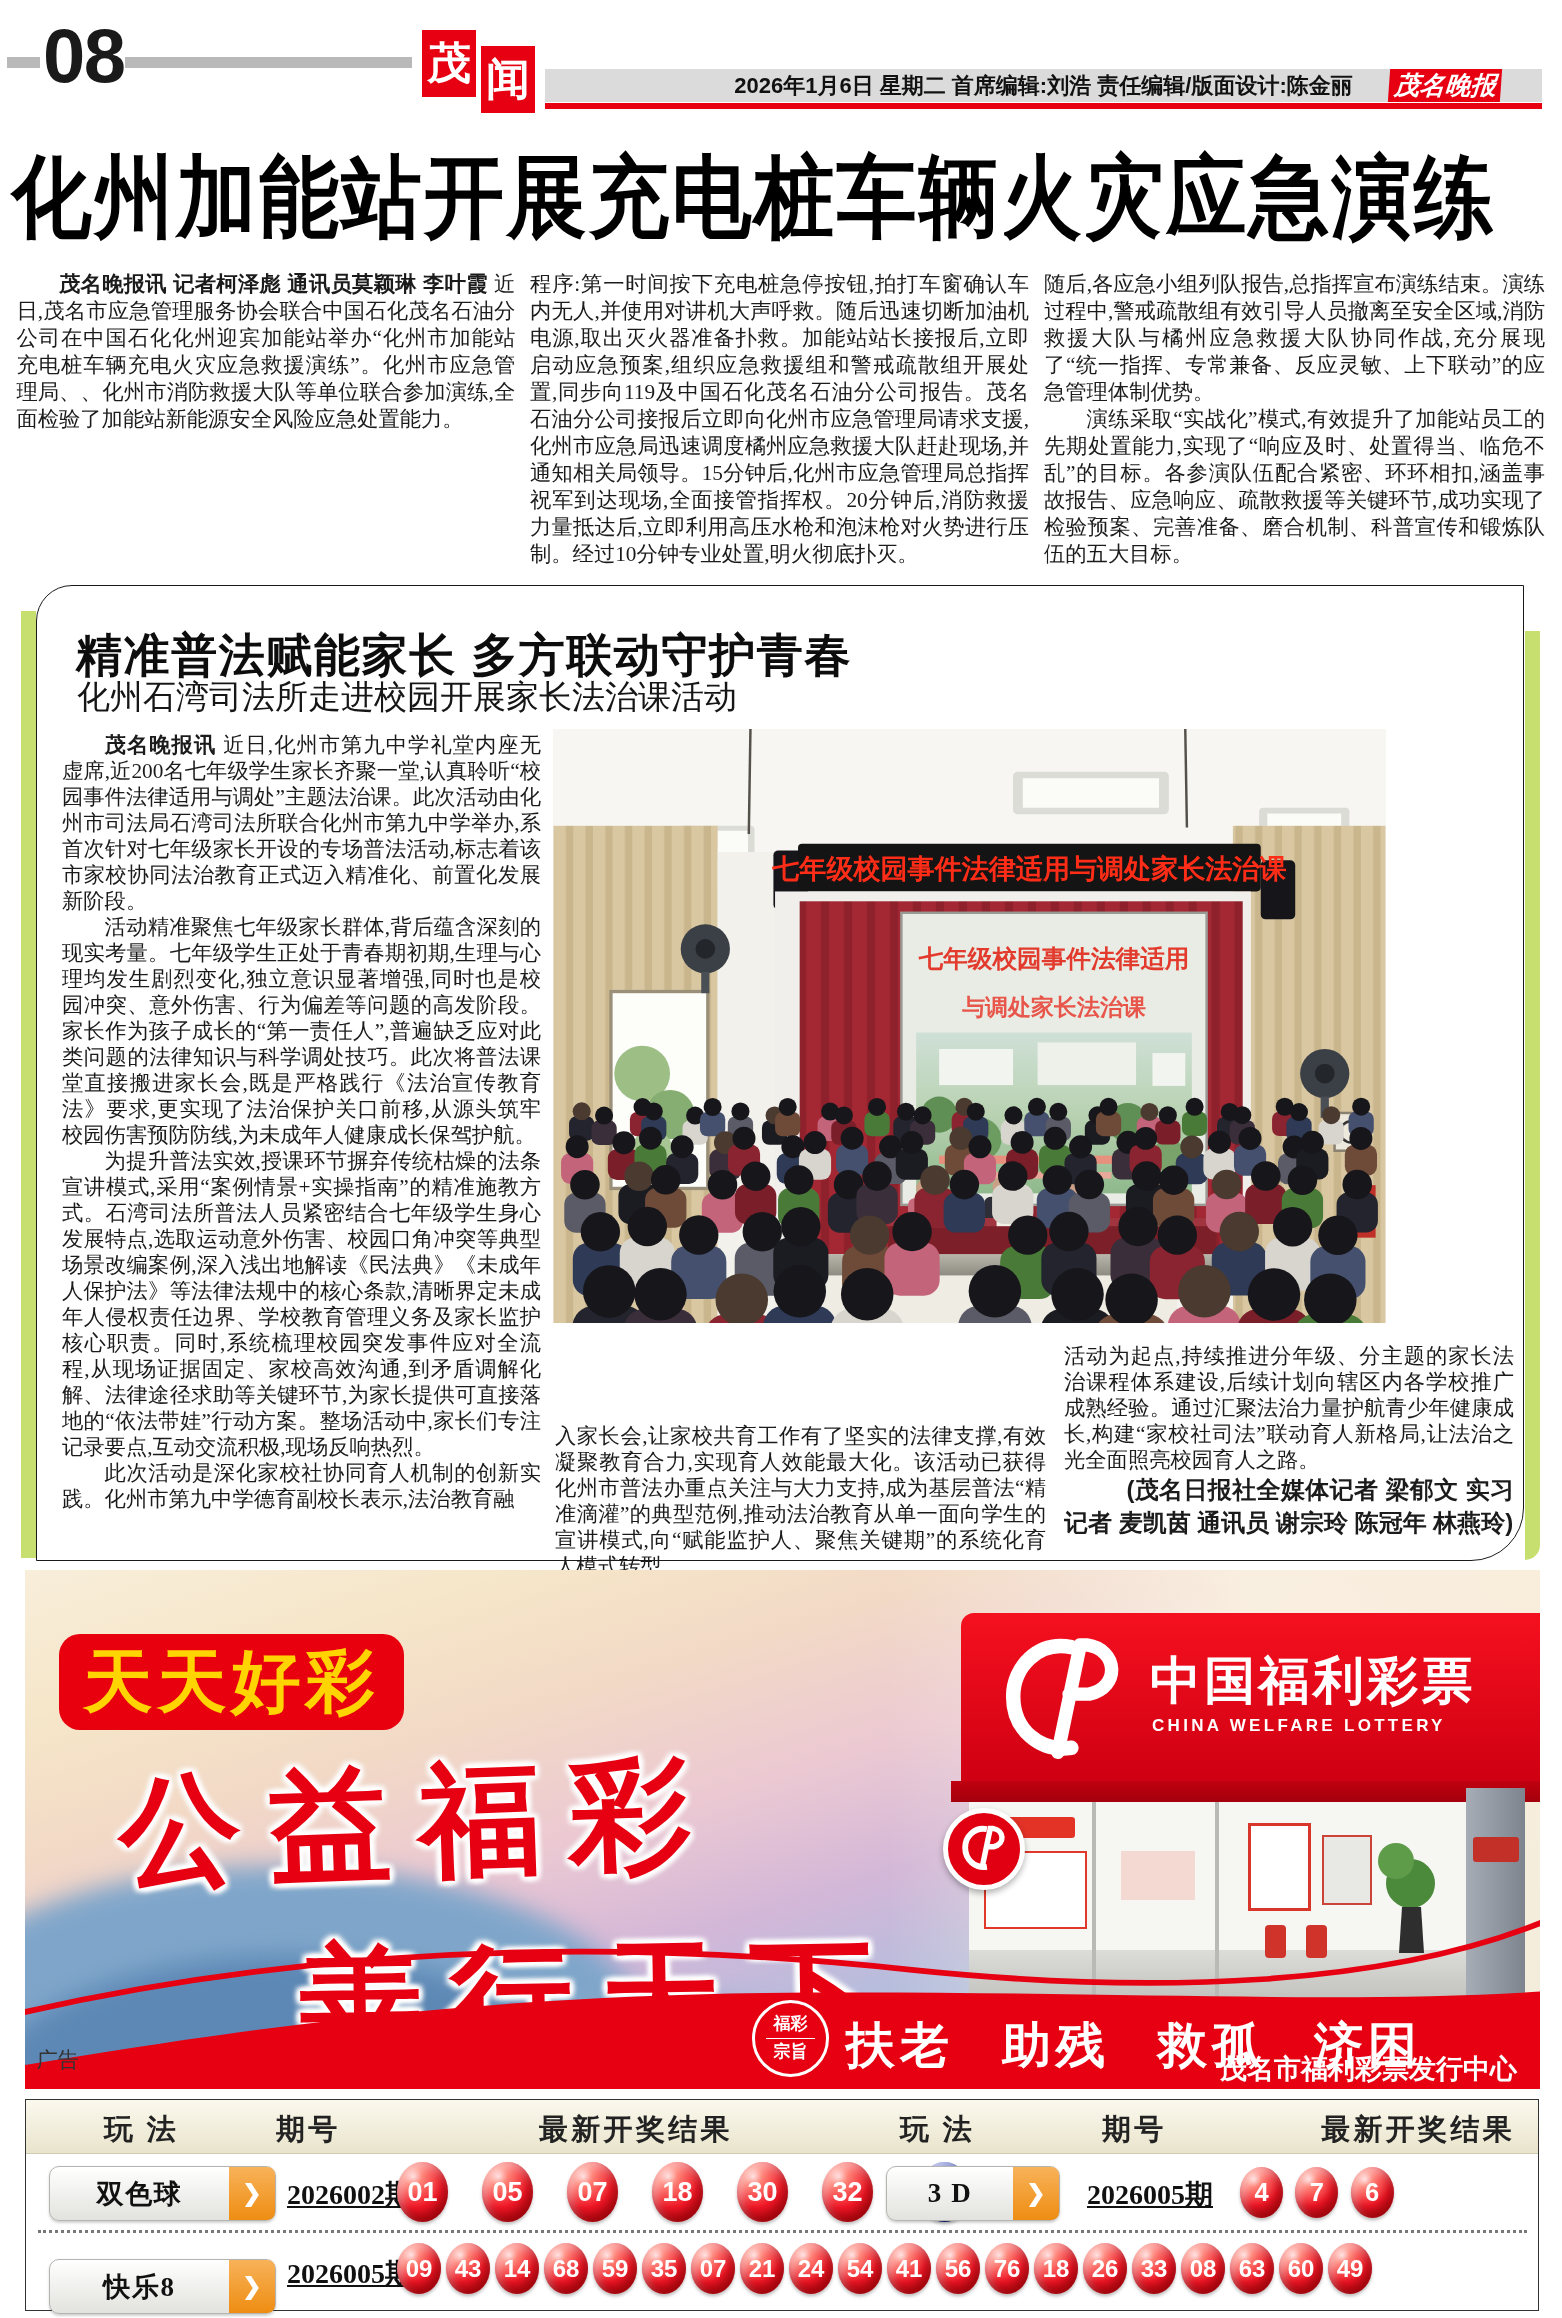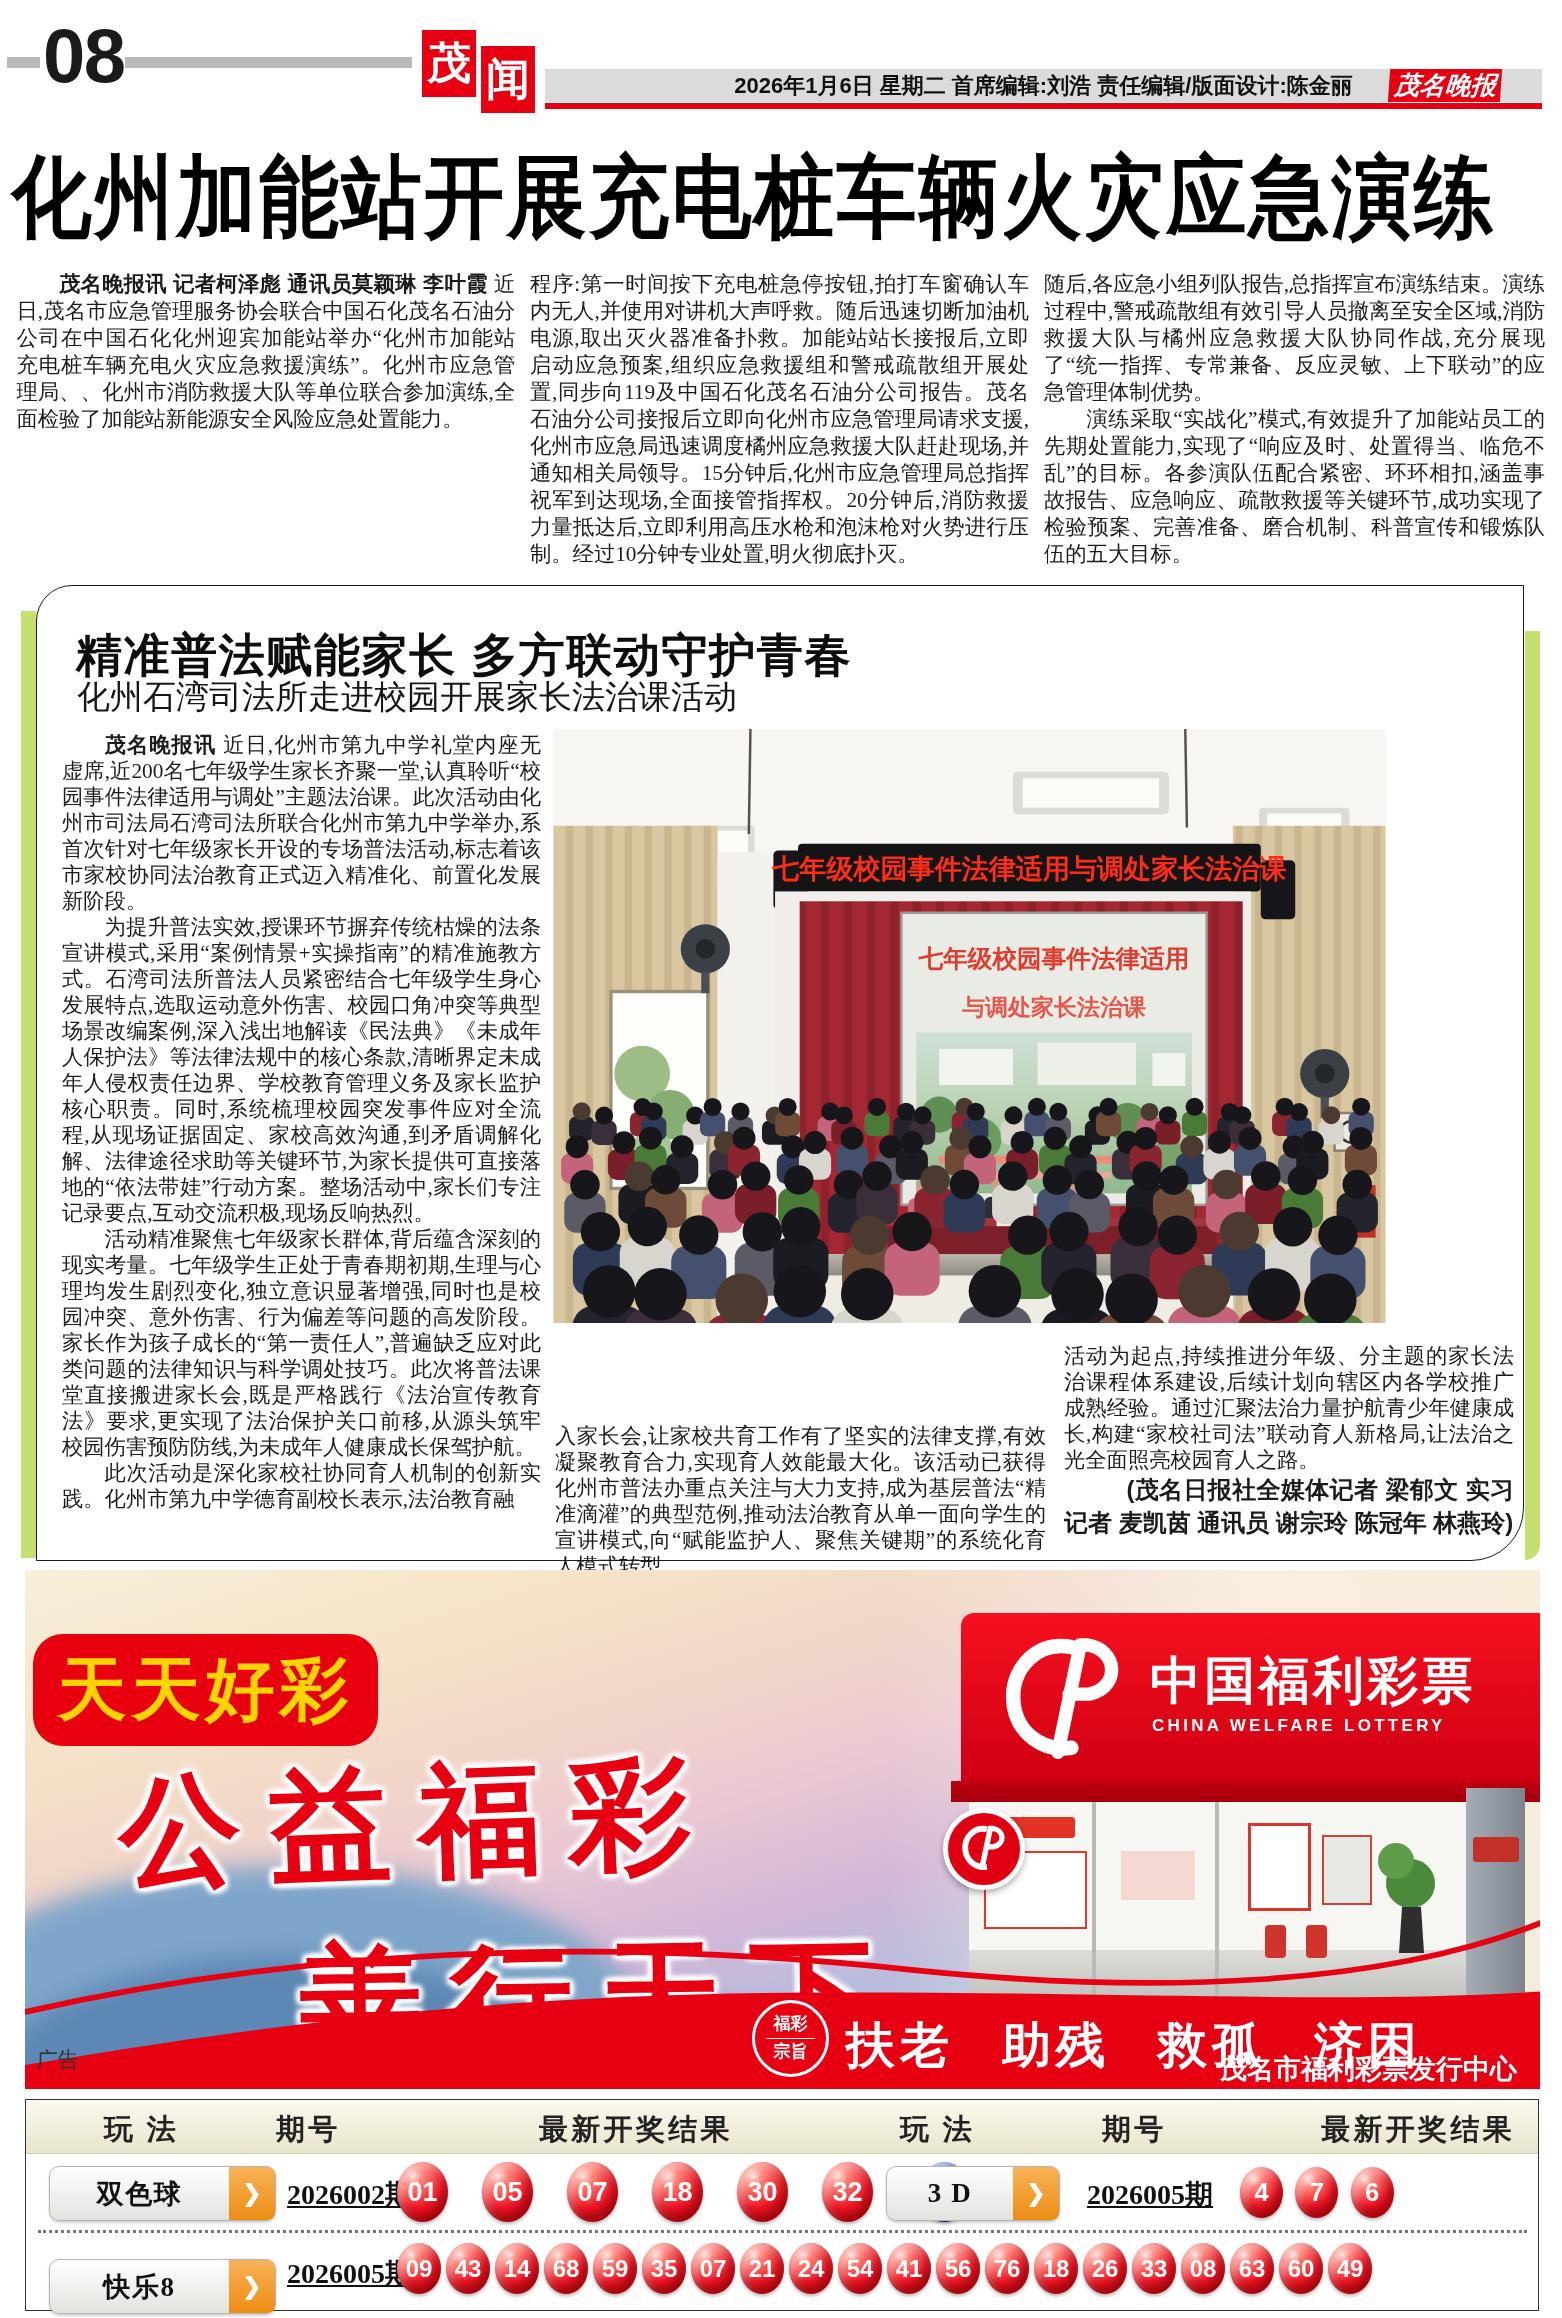--- a/index.html
+++ b/index.html
@@ -104,22 +104,22 @@
 
   <div class="abs greenbar" style="left:21.3px;top:611px;width:15px;height:947px;"></div>
   <div class="abs greenbar" style="left:1525px;top:631px;width:15px;height:929px;border-radius:0 0 18px 0;"></div>
   <div class="abs box2" style="left:36px;top:585px;width:1486px;height:974px;"></div>
 
   <div class="abs headline2" style="left:76px;top:609px;margin-top:16px;">精准普法赋能家长 多方联动守护青春</div>
   <div class="abs subtitle2" style="left:77px;top:675px;">化州石湾司法所走进校园开展家长法治课活动</div>
 
   <div class="abs col2" style="left:62px;top:732px;width:479px;height:821px;">
     <p class="ind"><b class="lead-b">茂名晚报讯 </b><span>近日,化州市第九中学礼堂内座无虚席,近200名七年级学生家长齐聚一堂,认真聆听“校园事件法律适用与调处”主题法治课。此次活动由化州市司法局石湾司法所联合化州市第九中学举办,系首次针对七年级家长开设的专场普法活动,标志着该市家校协同法治教育正式迈入精准化、前置化发展新阶段。</span></p>
+    <p class="ind">活动精准聚焦七年级家长群体,背后蕴含深刻的现实考量。七年级学生正处于青春期初期,生理与心理均发生剧烈变化,独立意识显著增强,同时也是校园冲突、意外伤害、行为偏差等问题的高发阶段。家长作为孩子成长的“第一责任人”,普遍缺乏应对此类问题的法律知识与科学调处技巧。此次将普法课堂直接搬进家长会,既是严格践行《法治宣传教育法》要求,更实现了法治保护关口前移,从源头筑牢校园伤害预防防线,为未成年人健康成长保驾护航。</p>
     <p class="ind">为提升普法实效,授课环节摒弃传统枯燥的法条宣讲模式,采用“案例情景+实操指南”的精准施教方式。石湾司法所普法人员紧密结合七年级学生身心发展特点,选取运动意外伤害、校园口角冲突等典型场景改编案例,深入浅出地解读《民法典》《未成年人保护法》等法律法规中的核心条款,清晰界定未成年人侵权责任边界、学校教育管理义务及家长监护核心职责。同时,系统梳理校园突发事件应对全流程,从现场证据固定、家校高效沟通,到矛盾调解化解、法律途径求助等关键环节,为家长提供可直接落地的“依法带娃”行动方案。整场活动中,家长们专注记录要点,互动交流积极,现场反响热烈。</p>
-    <p class="ind">活动精准聚焦七年级家长群体,背后蕴含深刻的现实考量。七年级学生正处于青春期初期,生理与心理均发生剧烈变化,独立意识显著增强,同时也是校园冲突、意外伤害、行为偏差等问题的高发阶段。家长作为孩子成长的“第一责任人”,普遍缺乏应对此类问题的法律知识与科学调处技巧。此次将普法课堂直接搬进家长会,既是严格践行《法治宣传教育法》要求,更实现了法治保护关口前移,从源头筑牢校园伤害预防防线,为未成年人健康成长保驾护航。</p>
     <p class="ind">此次活动是深化家校社协同育人机制的创新实践。化州市第九中学德育副校长表示,法治教育融</p>
   </div>
 
   <svg class="abs" style="left:553px;top:729px;" width="833" height="594" viewBox="0 0 1014 724">
     <defs>
       <pattern id="curt" width="24" height="10" patternUnits="userSpaceOnUse">
         <rect width="24" height="10" fill="#d9c7a2"></rect>
           <rect x="15" width="9" height="10" fill="#c9b68d"></rect>
       </pattern>
       <pattern id="redcurt" width="28" height="10" patternUnits="userSpaceOnUse">
@@ -425,21 +425,21 @@
     <p class="byline">(茂名日报社全媒体记者 梁郁文 实习记者 麦凯茵 通讯员 谢宗玲 陈冠年 林燕玲)</p>
   </div>
 
   <div class="abs ad" style="left:25px;top:1570px;width:1515px;height:519px;">
 
     <div class="abs mount" style="left:-115px;top:296px;width:739px;height:345px;background:#7fa6ca;"></div>
     <div class="abs mount" style="left:-49px;top:386px;width:624px;height:296px;background:#5d88b5;"></div>
     <div class="abs mount" style="left:345px;top:427px;width:575px;height:246px;background:#88a9cc;opacity:.7;"></div>
     <div class="abs ad-paleR" style="left:862px;top:0;width:653px;height:519px;"></div>
 
-    <div class="abs badge" style="left:8px;top:64px;width:345px;height:112px;">天天好彩</div>
+    <div class="abs badge" style="left:34px;top:64px;width:345px;height:96px;border-radius:21px;">天天好彩</div>
     <div class="abs slogan" style="left:94px;top:172px;transform:rotate(-2deg);">公益福彩</div>
     <div class="abs slogan" style="left:275px;top:349px;transform:rotate(-1deg);">善行天下</div>
 
     <div class="abs shopsign" style="left:936px;top:43px;width:579px;height:168px;">
       <svg class="abs" style="left:41px;top:23px;" width="123" height="123" viewBox="0 0 110 110">
         <path d="M62 10 C32 4 10 28 10 54 C10 84 34 104 62 100" stroke="#fff" stroke-width="13" fill="none" stroke-linecap="round"></path>
         <path d="M50 104 L70 8 L76 8 C104 12 106 46 78 52 L60 52" stroke="#fff" stroke-width="12" fill="none" stroke-linejoin="round" stroke-linecap="round"></path>
       </svg>
       <div class="abs sign-cn" style="left:189px;top:34px;">中国福利彩票</div>
       <div class="abs sign-en" style="left:191px;top:103px;">CHINA WELFARE LOTTERY</div>

